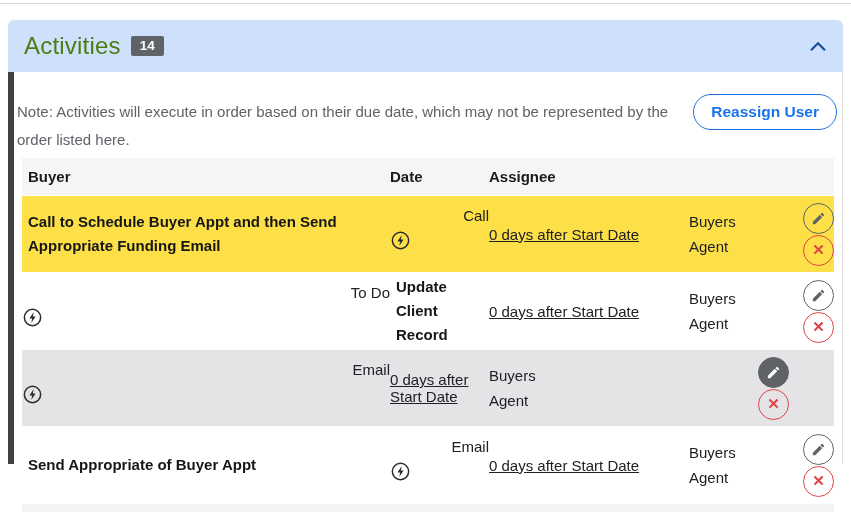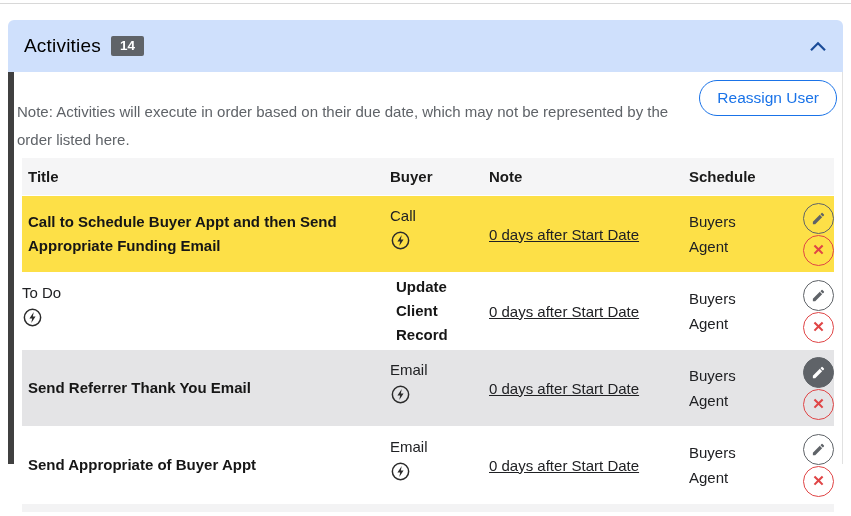--- a/index.html
+++ b/index.html
@@ -21,22 +21,22 @@
   .panel-header {
     height: 52px;
     background: #cfe0fc;
     border-radius: 6px 6px 0 0;
     display: flex; align-items: center;
     padding: 0 16px;
     box-sizing: border-box;
     cursor: pointer;
   }
   .panel-title {
-    font-size: 19px;
-    color: #000000;
+    font-size: 24px;
+    color: #4d7c0f;
     letter-spacing: .2px;
   }
   .count-badge {
     margin-left: 10px;
     background: #5f6368;
     color: #ffffff;
     font-size: 13.5px;
     font-weight: bold;
     border-radius: 2px;
     padding: 3px 9px 4px;
@@ -52,30 +52,31 @@
     box-sizing: border-box;
   }
   .note {
     padding: 26px 150px 0 3px;
     font-size: 15px;
     line-height: 28px;
     color: #5f6368;
   }
   .reassign-btn {
     position: absolute;
-    top: 8px; right: 5px;
+    top: 22px; right: 5px;
     height: 36px;
     padding: 0 17px;
     background: #ffffff;
     border: 1.5px solid #1a73e8;
     border-radius: 18px;
     color: #1a73e8;
     font-size: 15.5px;
     font-family: "Liberation Sans", sans-serif;
     cursor: pointer;
+    font-weight: bold;
   }
   .table {
     margin: 4px 8px 0 8px;
     font-size: 15px;
   }
   .thead, .trow {
     display: grid;
     grid-template-columns: 368px 99px 200px 114px 1fr;
     border-bottom: 1px solid #ffffff;
     box-sizing: border-box;
@@ -92,21 +93,21 @@
   .trow.striped { background: #fde047; }
   .trow.highlighted { background: #e4e4e6; }
   .title-cell {
     font-weight: bold;
     color: #161616;
     align-self: center;
     padding-right: 24px;
     line-height: 24px;
   }
   .action-cell { padding-top: 11px; }
-  .action-label { display: block; margin-bottom: 6px; }
+  .action-label { display: block; margin-bottom: 6px; text-align: right; }
   .bolt { display: inline-flex; }
   .date-cell { align-self: center; text-decoration: underline; }
   .assignee-cell {
     align-self: center;
     width: 70px;
     line-height: 25px;
   }
   .actions-cell {
     display: flex; flex-direction: column;
     align-items: flex-end; justify-content: center;
@@ -146,24 +147,23 @@
       </svg>
     </span>
   </div>
 
   <div class="panel-body">
     <div class="note">Note: Activities will execute in order based on their due date, which may not be represented by the order listed here.</div>
     <button class="reassign-btn">Reassign User</button>
 
     <div class="table">
       <div class="thead">
-        <div class="cell">Title</div>
         <div class="cell">Buyer</div>
-        <div class="cell">Note</div>
-        <div class="cell">Schedule</div>
+        <div class="cell">Date</div>
+        <div class="cell">Assignee</div>
         <div class="cell"></div>
       </div>
       <div>
           <div class="trow striped">
     <div class="cell title-cell">Call to Schedule Buyer Appt and then Send Appropriate Funding Email</div>
     <div class="cell action-cell">
       <span class="action-label">Call</span>
       <span class="bolt">
         <svg width="21" height="21" viewBox="0 0 24 24">
           <circle cx="12" cy="12" r="9.3" fill="none" stroke="#2b2b2b" stroke-width="1.7"></circle>
@@ -206,21 +206,20 @@
             <path d="M3 17.25V21h3.75L17.81 9.94l-3.75-3.75L3 17.25zM20.71 7.04c.39-.39.39-1.02 0-1.41l-2.34-2.34a.9959.9959 0 0 0-1.41 0l-1.83 1.83 3.75 3.75 1.83-1.83z" fill="#5f6368"></path>
           </svg>
         </span>
       </button>
       <button class="icon-btn delete-btn">
         <span class="x-glyph">✕</span>
       </button>
     </div>
   </div>
           <div class="trow striped highlighted">
-    <div class="cell title-cell">Send Referrer Thank You Email</div>
     <div class="cell action-cell">
       <span class="action-label">Email</span>
       <span class="bolt">
         <svg width="21" height="21" viewBox="0 0 24 24">
           <circle cx="12" cy="12" r="9.3" fill="none" stroke="#2b2b2b" stroke-width="1.7"></circle>
           <path d="M13.4 5.6 L8.5 13.1 h3.1 l-1 5.3 4.9-7.5 h-3.1 z" fill="#2b2b2b"></path>
         </svg>
       </span>
     </div>
     <div class="cell date-cell">0 days after Start Date</div>

